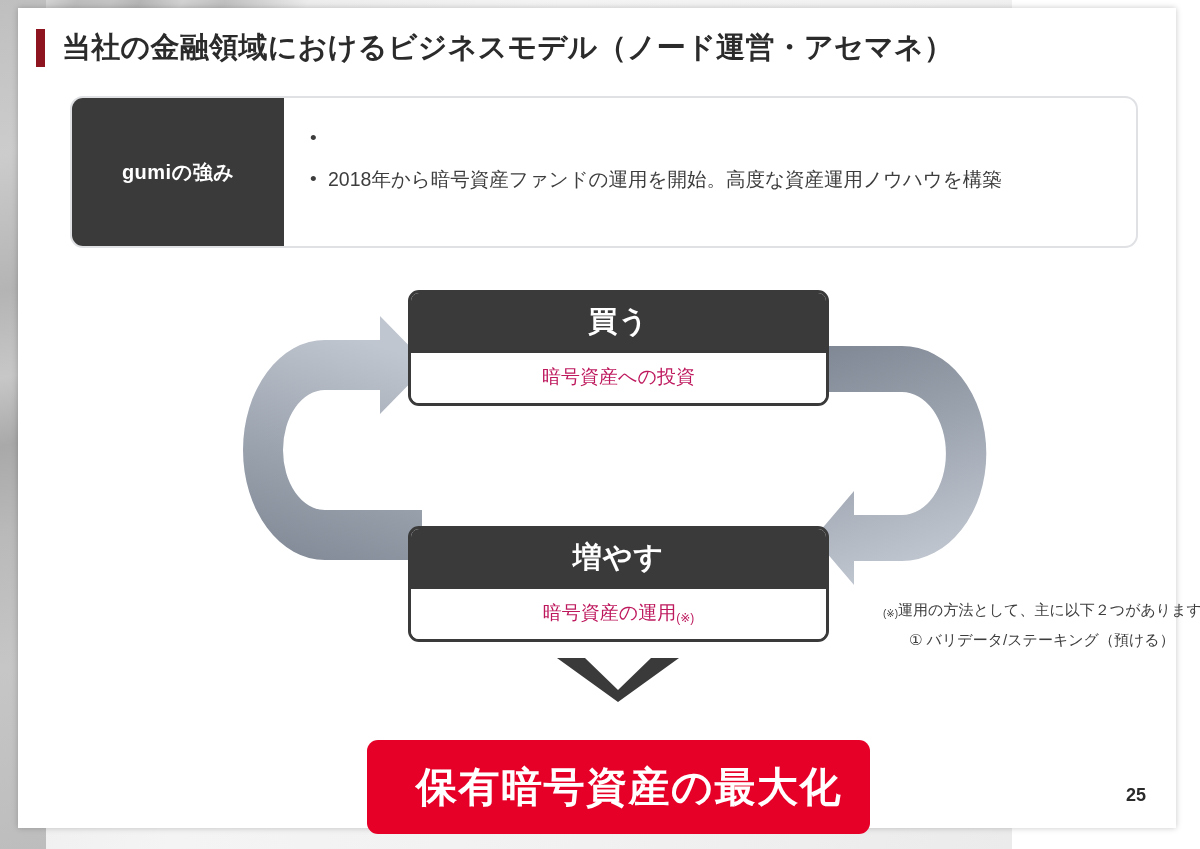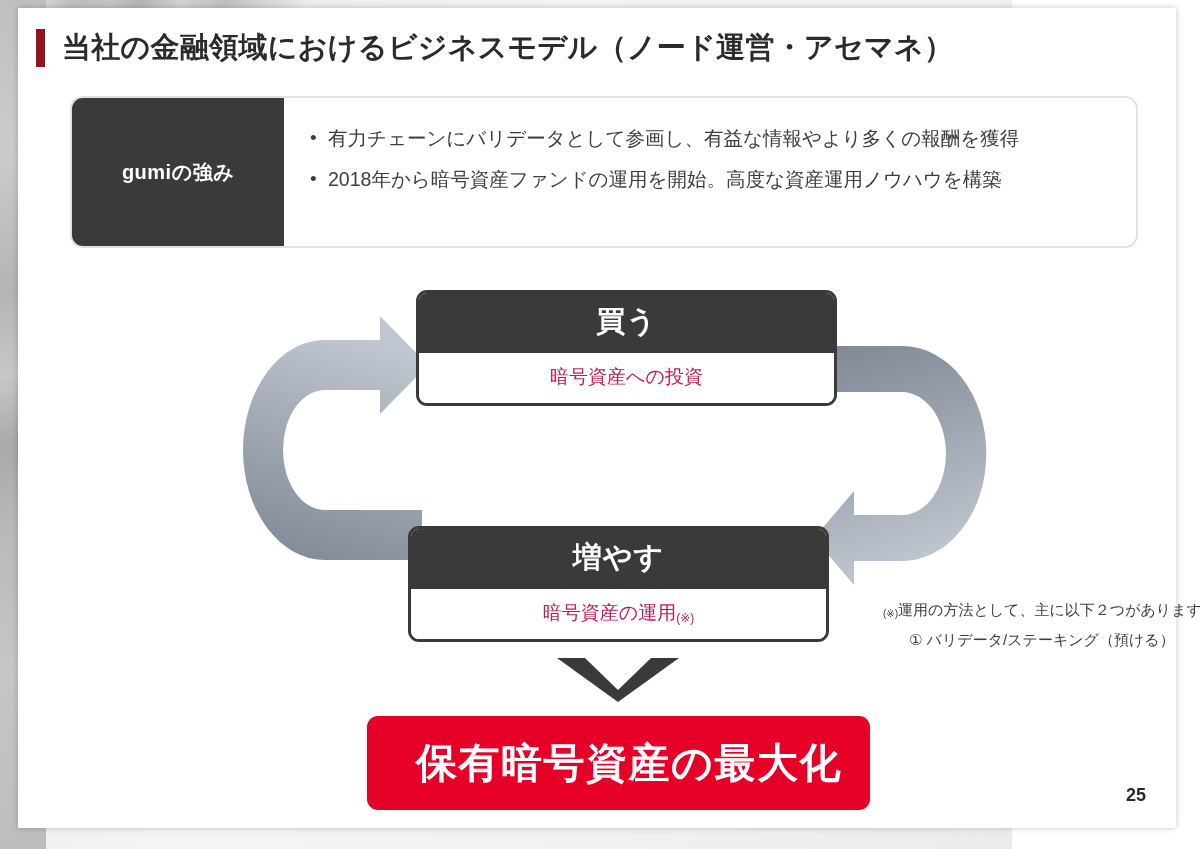--- a/index.html
+++ b/index.html
@@ -116,21 +116,21 @@
 
   
   .cycle-box {
     position: absolute;
     width: 421px;
     border: 3px solid #3a3a3a;
     border-radius: 11px;
     background: #ffffff;
     overflow: hidden;
   }
-  #buy-box  { left: 398px; top: 282px; }
+  #buy-box  { left: 390px; top: 282px; }
   #grow-box { left: 390px; top: 518px; }
 
   .cycle-head {
     background: #3a3a3a;
     color: #ffffff;
     font-size: 29px;
     font-weight: 700;
     text-align: center;
     padding: 9px 0 11px 0;
     letter-spacing: 1px;
@@ -183,21 +183,21 @@
     line-height: 1.35;
     margin-top: 9px;
     padding-left: 26px;
     white-space: nowrap;
   }
 
   
   #result-banner {
     position: absolute;
     left: 349px;
-    top: 708px;
+    top: 732px;
     width: 503px;
     height: 94px;
     background: #E60028;
     border-radius: 11px;
     display: flex;
     align-items: center;
     justify-content: center;
     padding-left: 21px;
   }
   #result-text {
@@ -228,21 +228,20 @@
     <div id="title-row">
       <div class="title-bar"></div>
       <div id="page-title">当社の金融領域におけるビジネスモデル（ノード運営・アセマネ）</div>
     </div>
 
     <div id="strength-box">
       <div id="strength-label">gumiの強み</div>
       <div id="strength-bullets">
         <div class="bullet-row">
           <span class="bullet-dot">•</span>
-          <span>有力チェーンにバリデータとして参画し、有益な情報やより多くの報酬を獲得</span>
         </div>
         <div class="bullet-row">
           <span class="bullet-dot">•</span>
           <span>2018年から暗号資産ファンドの運用を開始。高度な資産運用ノウハウを構築</span>
         </div>
       </div>
     </div>
 
     <svg id="arrow-left" viewBox="0 0 200 275">
       <defs>

